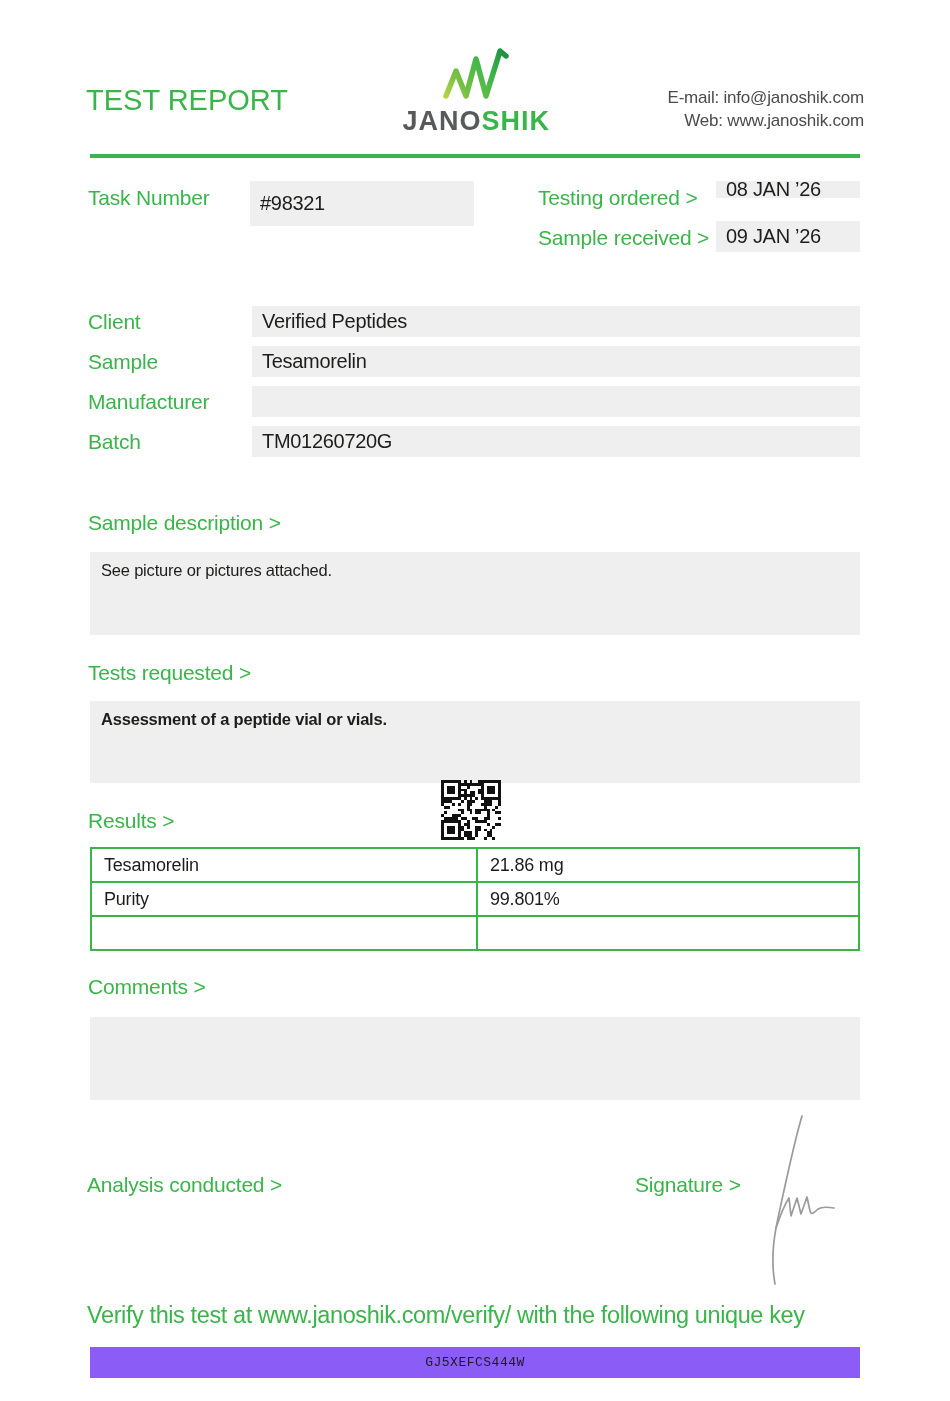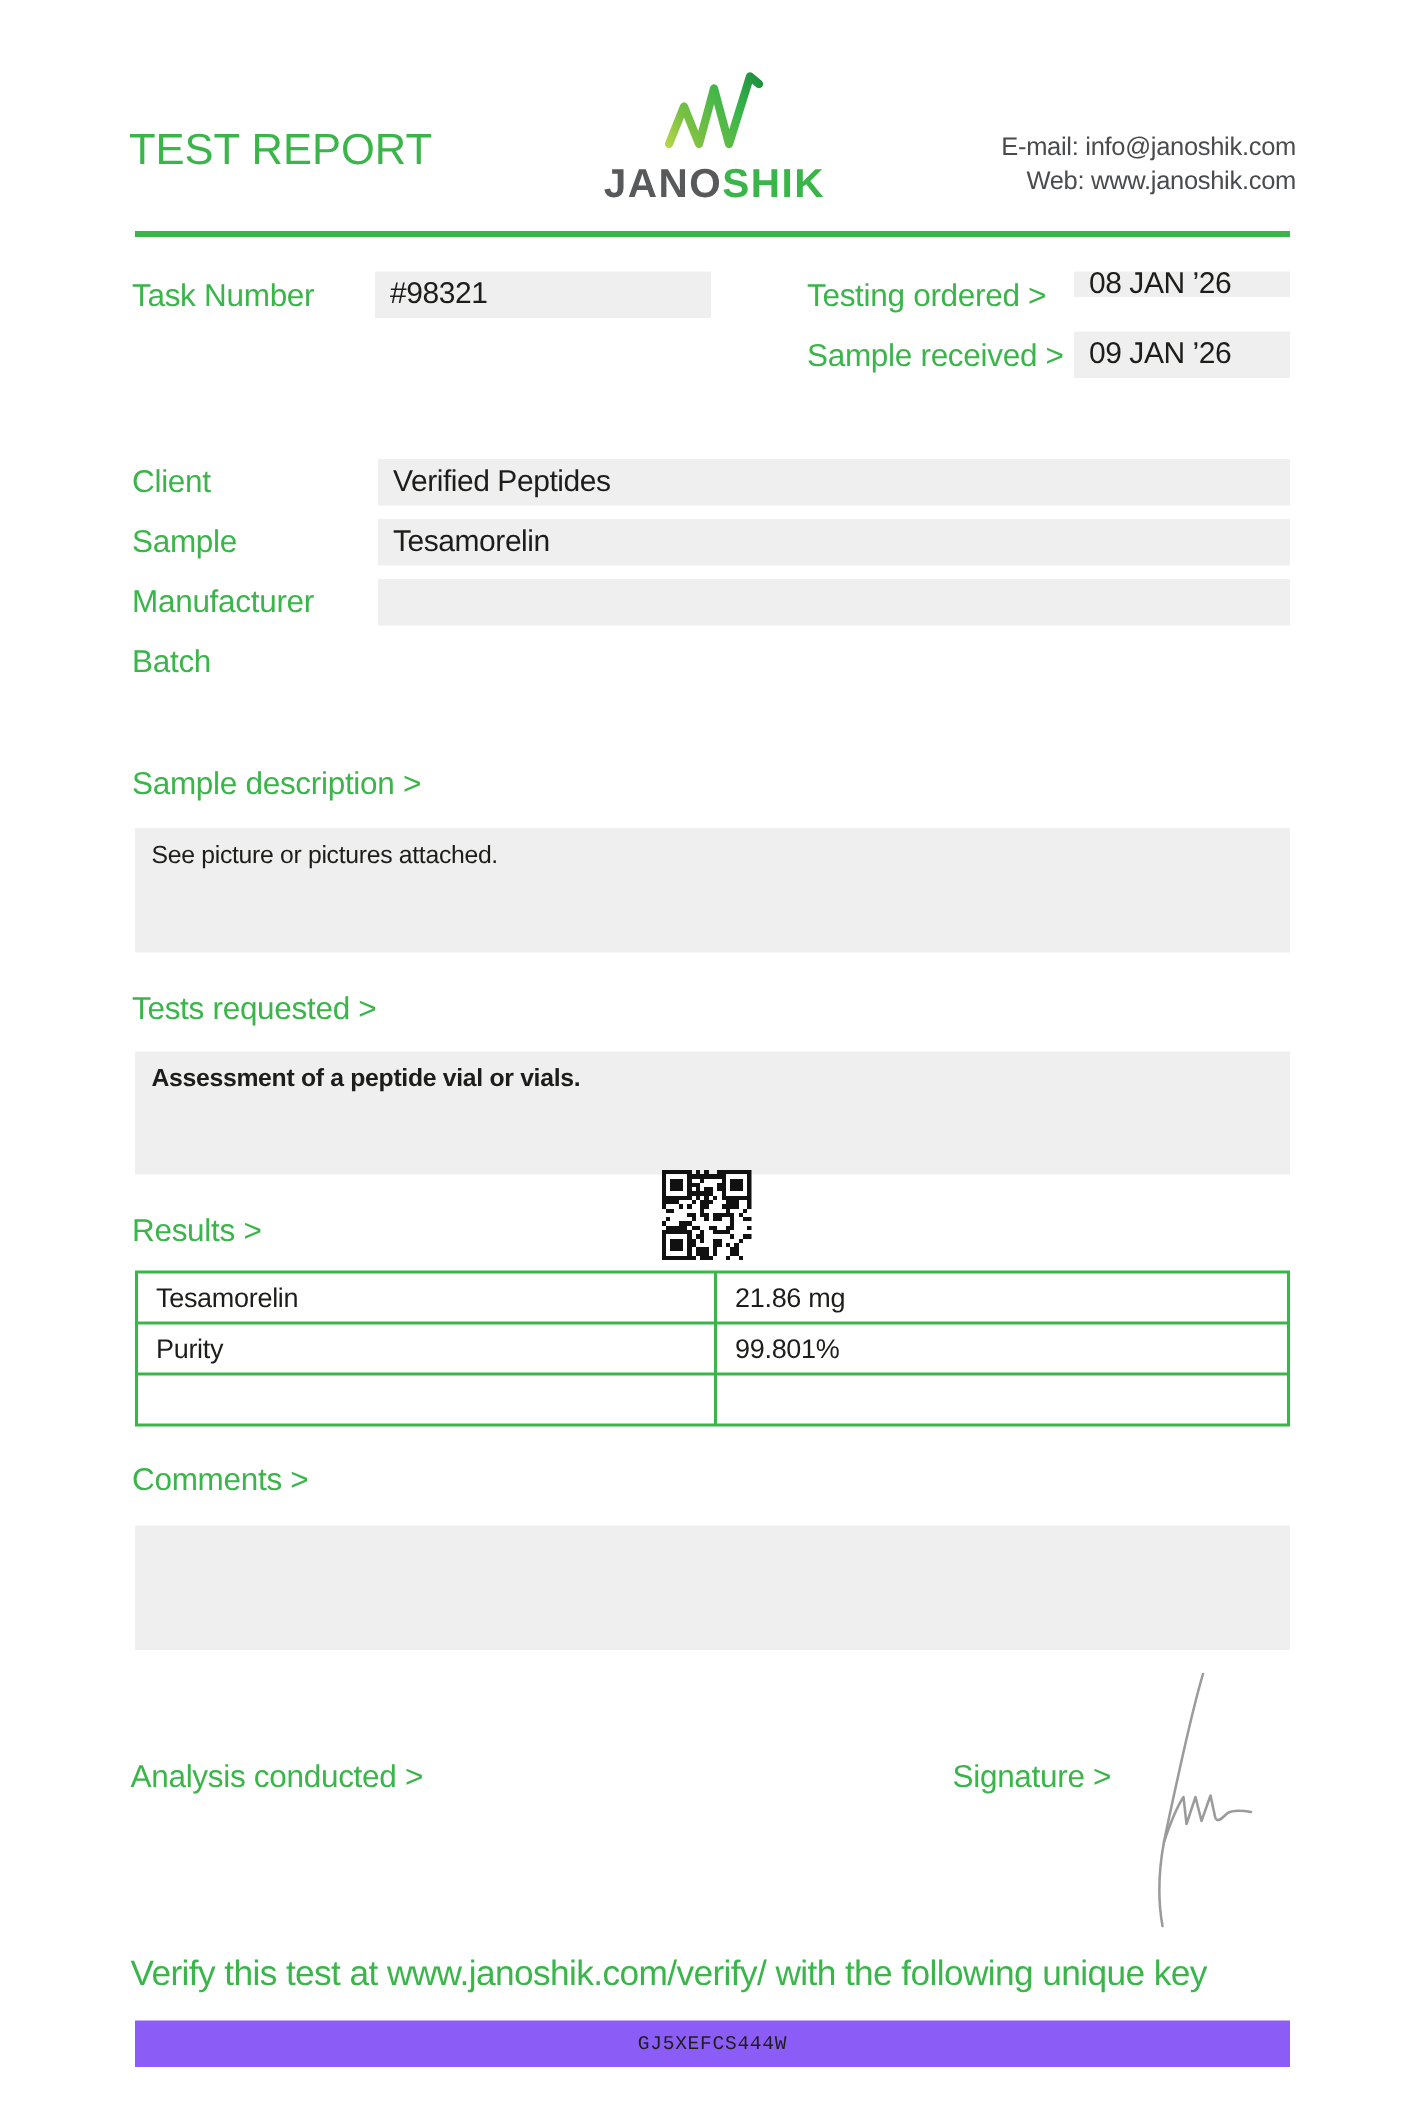--- a/index.html
+++ b/index.html
@@ -57,38 +57,39 @@
   </div>
 
   <div class="abs contact">
     <div>E-mail: info@janoshik.com</div>
     <div>Web: www.janoshik.com</div>
   </div>
 
   <div class="abs divider"></div>
 
   <div class="abs lbl" style="left:88px;top:186px;">Task Number</div>
-  <div class="abs vbox" style="left:250px;top:181px;width:224px;height:31px;">#98321</div>
+  <div class="abs vbox" style="left:250px;top:181px;width:224px;height:45px;">#98321</div>
 
   <div class="abs lbl" style="left:538px;top:186px;">Testing ordered  &gt;</div>
   <div class="abs vbox" style="left:716px;top:181px;width:144px;height:17px;">08 JAN ’26</div>
 
   <div class="abs lbl" style="left:538px;top:226px;">Sample received &gt;</div>
   <div class="abs vbox" style="left:716px;top:221px;width:144px;height:31px;">09 JAN ’26</div>
 
   <div class="abs lbl" style="left:88px;top:310px;">Client</div>
   <div class="abs vbox" style="left:252px;top:306px;width:608px;height:31px;">Verified Peptides</div>
 
   <div class="abs lbl" style="left:88px;top:350px;">Sample</div>
   <div class="abs vbox" style="left:252px;top:346px;width:608px;height:31px;">Tesamorelin</div>
 
   <div class="abs lbl" style="left:88px;top:390px;">Manufacturer</div>
   <div class="abs vbox" style="left:252px;top:386px;width:608px;height:31px;"></div>
 
   <div class="abs lbl" style="left:88px;top:430px;">Batch</div>
+  <div class="abs vbox" style="left:252px;top:426px;width:608px;height:31px;">TM01260720G</div>
 
   <div class="abs lbl" style="left:88px;top:511px;">Sample description &gt;</div>
   <div class="abs big-box" style="left:90px;top:552px;width:770px;height:83px;">See picture or pictures attached.</div>
 
   <div class="abs lbl" style="left:88px;top:661px;">Tests requested &gt;</div>
   <div class="abs big-box" style="left:90px;top:701px;width:770px;height:82px;font-weight:bold;">Assessment of a peptide vial or vials.</div>
 
   <div class="abs lbl" style="left:88px;top:809px;">Results &gt;</div>
   <div class="abs" style="left:441px;top:780px;width:60px;height:60px;" id="qr"><svg width="60" height="60" viewBox="0 0 60 60" shape-rendering="crispEdges">
         <g fill="#111">

